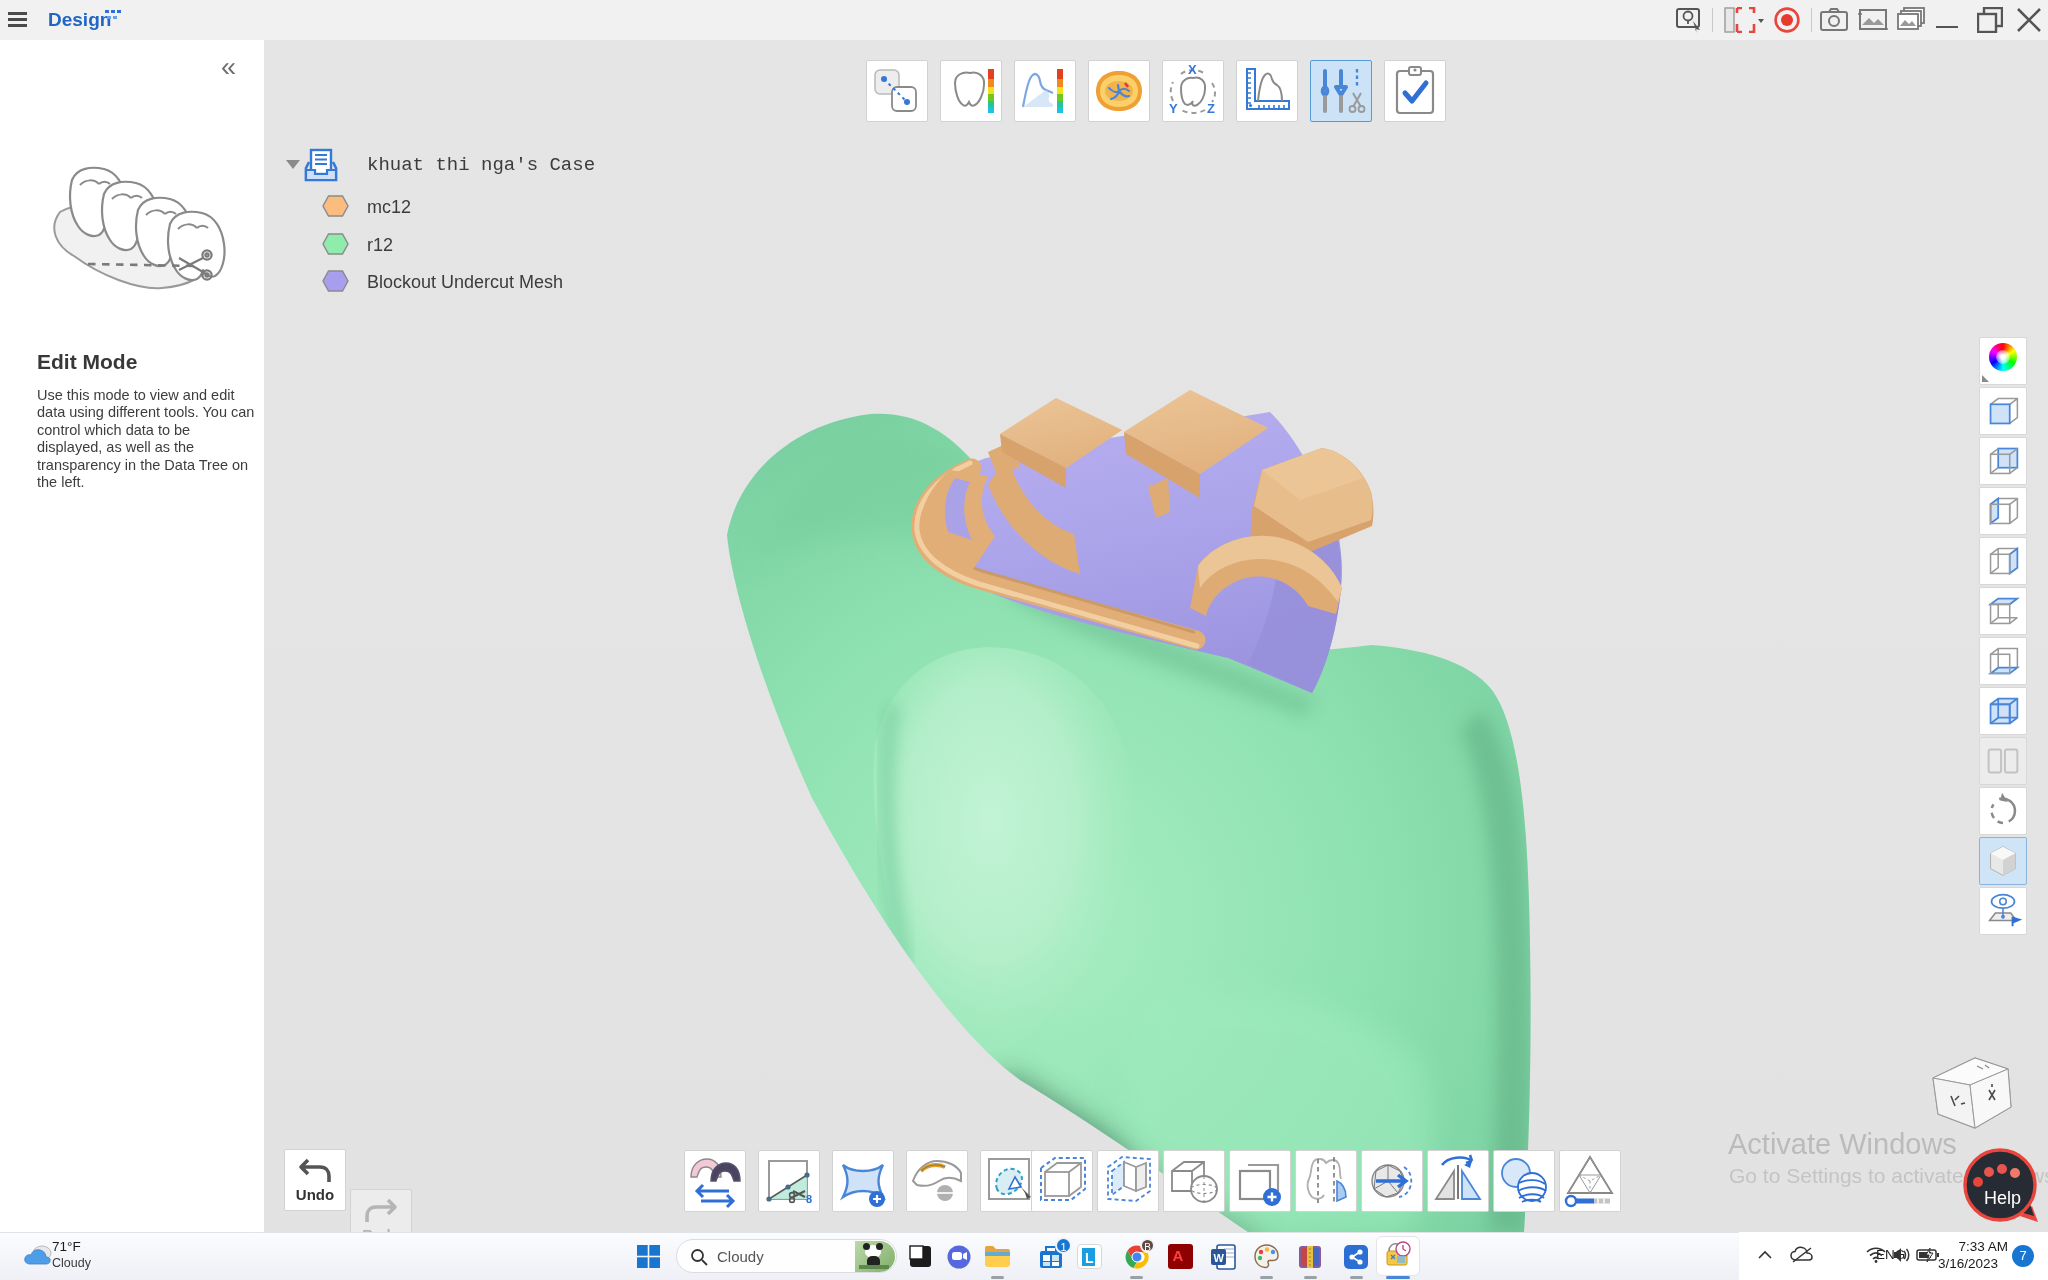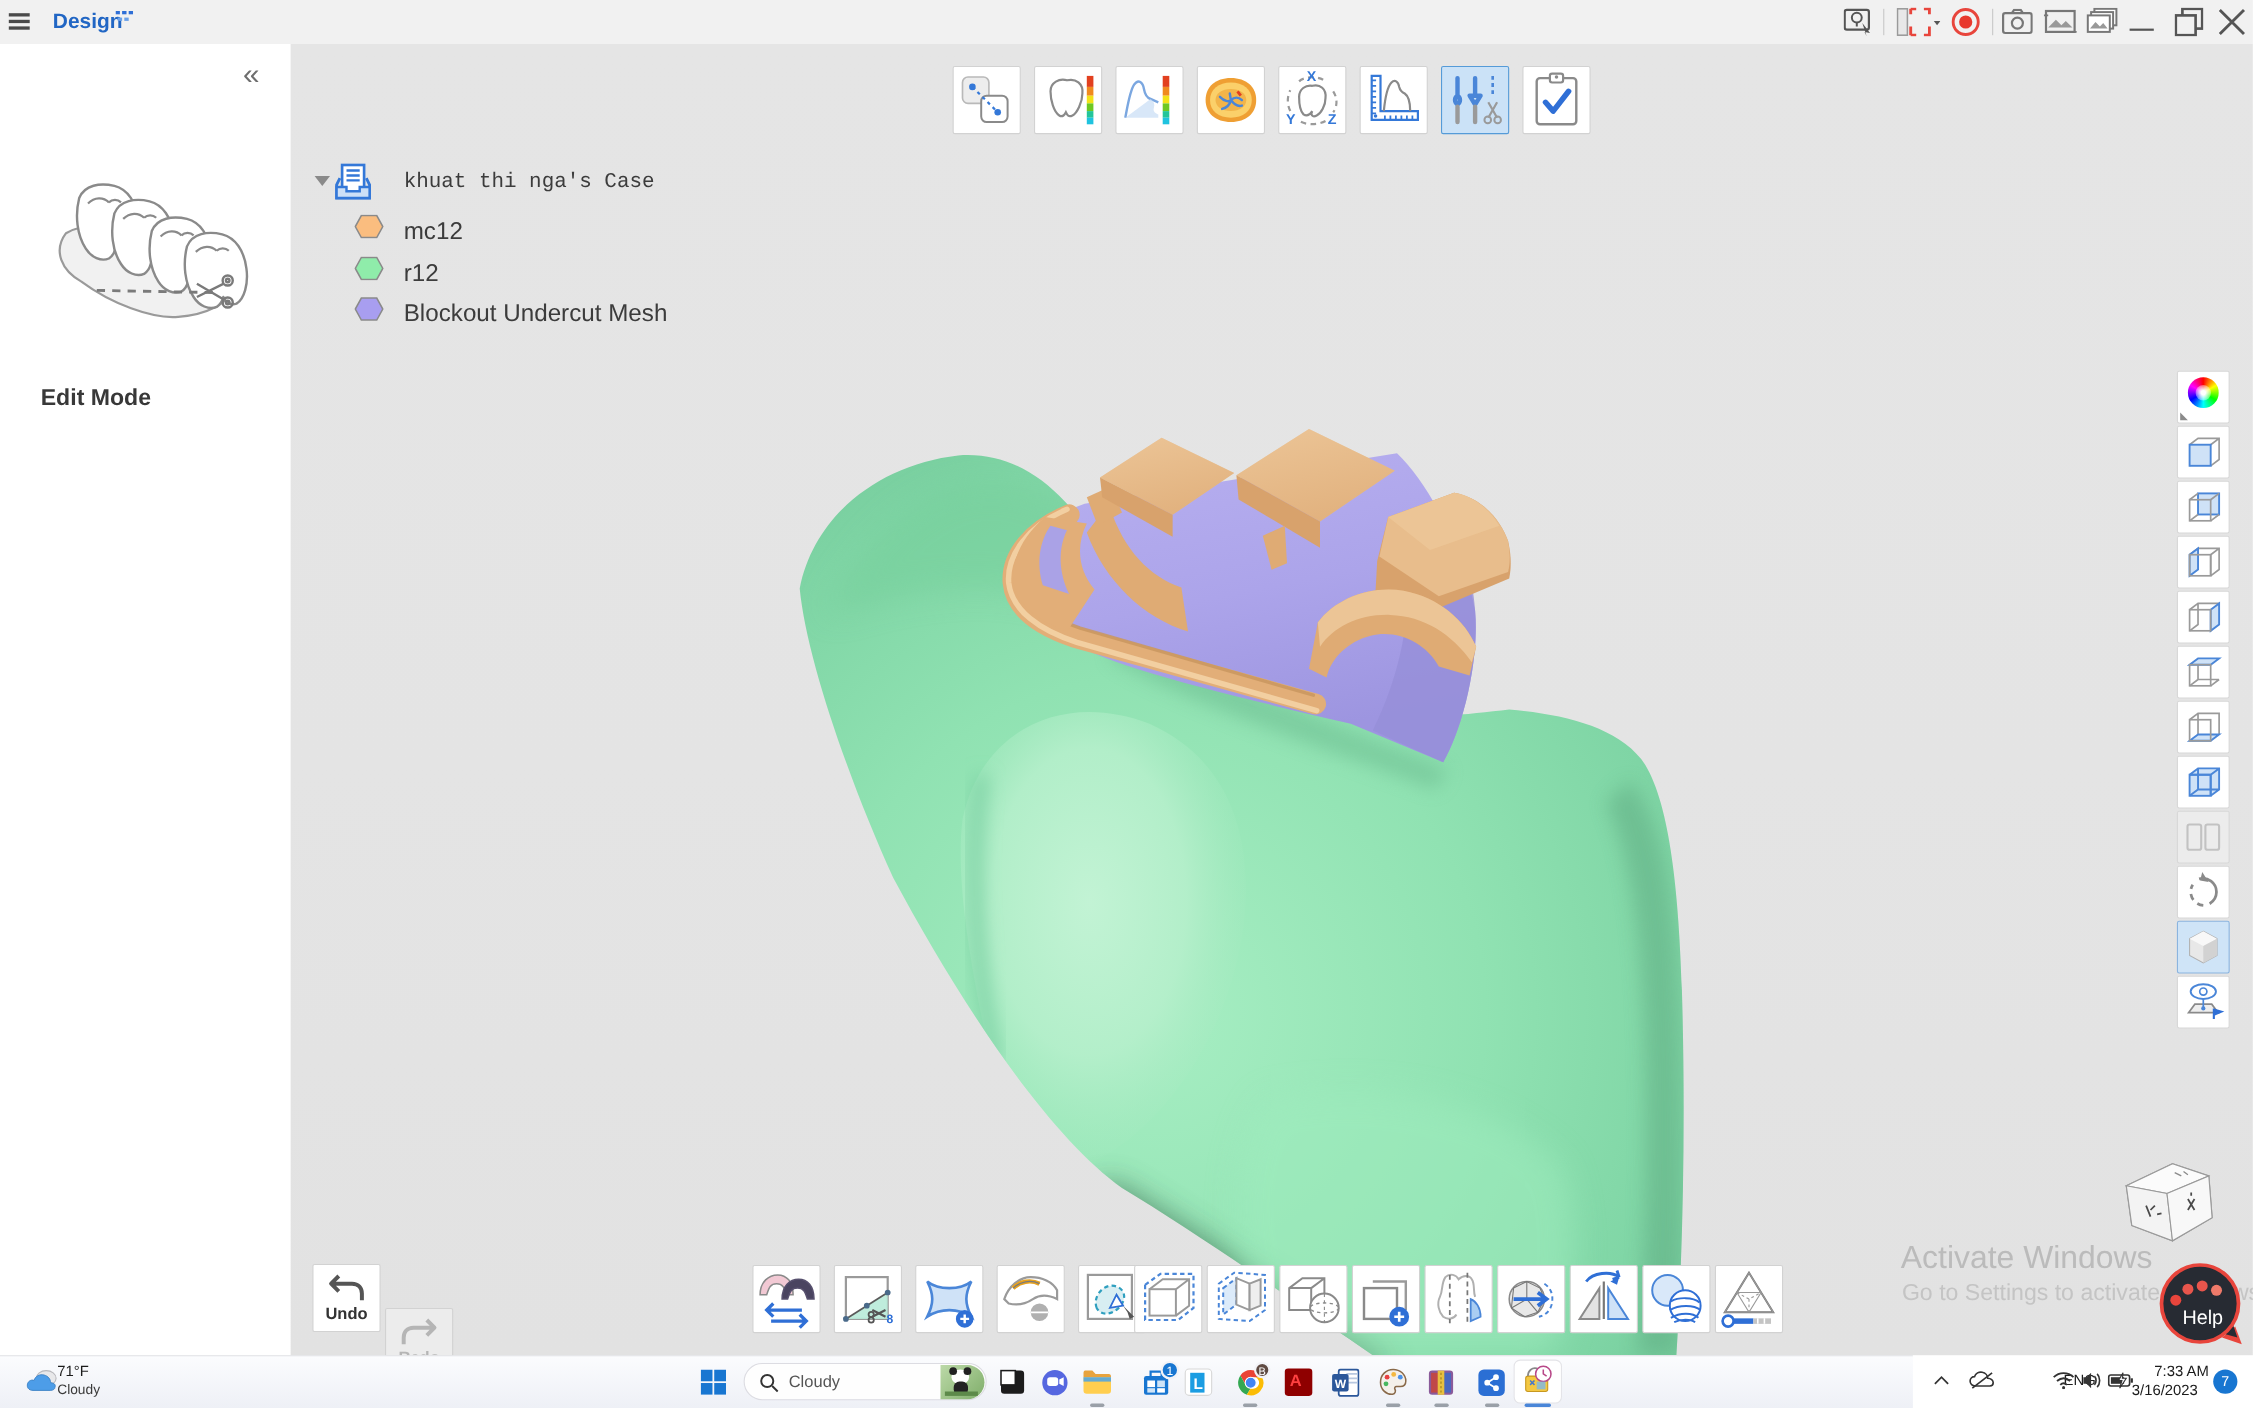--- a/index.html
+++ b/index.html
@@ -10,21 +10,21 @@
   #viewport { position:absolute; left:264px; top:40px; width:1784px; height:1192px; background:linear-gradient(180deg,#e5e5e5 0%,#e4e4e4 55%,#e2e2e2 100%); overflow:hidden; }
   #taskbar { position:absolute; left:0; top:1232px; width:1739px; height:48px;
              background:linear-gradient(180deg,#fbfcfe 0%,#eef0f6 100%); border-top:1px solid #e2e3e7; }
   .btn { position:absolute; width:62px; height:62px; background:#fff; border:1px solid #d2d2d2; border-radius:2px; }
   .btn.sel { background:#cbe2f7; border:1px solid #559bd8; }
   .btn.dis { background:#ececec;margin-top:40px; }
   .rbtn { position:absolute; left:1979px; width:48px; height:48px; background:#fff; border:1px solid #d8d8d8; border-radius:2px; }
   .rbtn.sel { background:#cfe4f7; border:1px solid #8ab4e0; }
   .rbtn.dis { background:#ececec; }
   svg { display:block; }
-  .treetxt { position:absolute; color:#3c3c3c; font-size:22px; }
+  .treetxt { position:absolute; color:#3c3c3c; font-size:18px; }
 </style>
 </head>
 <body>
 
 <div id="viewport">
 
   <svg class="abs" style="left:0;top:0" width="1784" height="1192" viewBox="264 40 1784 1192">
     <defs>
       <radialGradient id="gBody" cx="40%" cy="62%" r="75%">
         <stop offset="0%" stop-color="#a7eec3"></stop>
@@ -564,20 +564,28 @@
     <path d="M 42 112 L 150 114" stroke="#7a7a7a" stroke-width="2.6" stroke-dasharray="7.5 6.5"></path>
     <g stroke="#7a7a7a" stroke-width="2.2" fill="none">
       <path d="M 157 106 L 133 118 M 157 120 L 133 106"></path>
       <circle cx="161" cy="103" r="4.6"></circle>
       <circle cx="161" cy="123" r="4.6"></circle>
       <circle cx="161" cy="103" r="1.6"></circle>
       <circle cx="161" cy="123" r="1.6"></circle>
     </g>
   </svg>
   <div class="abs" style="left:37px; top:310px; color:#383838; font-size:21px; font-weight:bold;">Edit Mode</div>
+  <div class="abs" style="left:37px; top:347px; color:#3d3d3d; font-size:14.5px; line-height:17.4px;">
+    Use this mode to view and edit<br>
+    data using different tools. You can<br>
+    control which data to be<br>
+    displayed, as well as the<br>
+    transparency in the Data Tree on<br>
+    the left.
+  </div>
 </div>
 
 <div id="taskbar">
   <svg class="abs" style="left:24px; top:10px" width="30" height="26" viewBox="0 0 30 26">
     <ellipse cx="18" cy="10" rx="9" ry="7" fill="#e8e8ea" stroke="#b8b8bc" stroke-width="1"></ellipse>
     <path d="M6 21 C2 21 0 18 1 15 C2 12 5 11 7 12 C8 8 12 6 16 7 C20 8 22 11 22 14 C25 14 27 16 26 18 C26 20 24 21 22 21 Z" fill="#4d9de8" stroke="#3a7fc4" stroke-width="0.8"></path>
   </svg>
   <div class="abs" style="left:52px; top:6px; color:#1b1b1b; font-size:13.5px;">71°F</div>
   <div class="abs" style="left:52px; top:23px; color:#3a3a3a; font-size:12.5px;">Cloudy</div>
 

